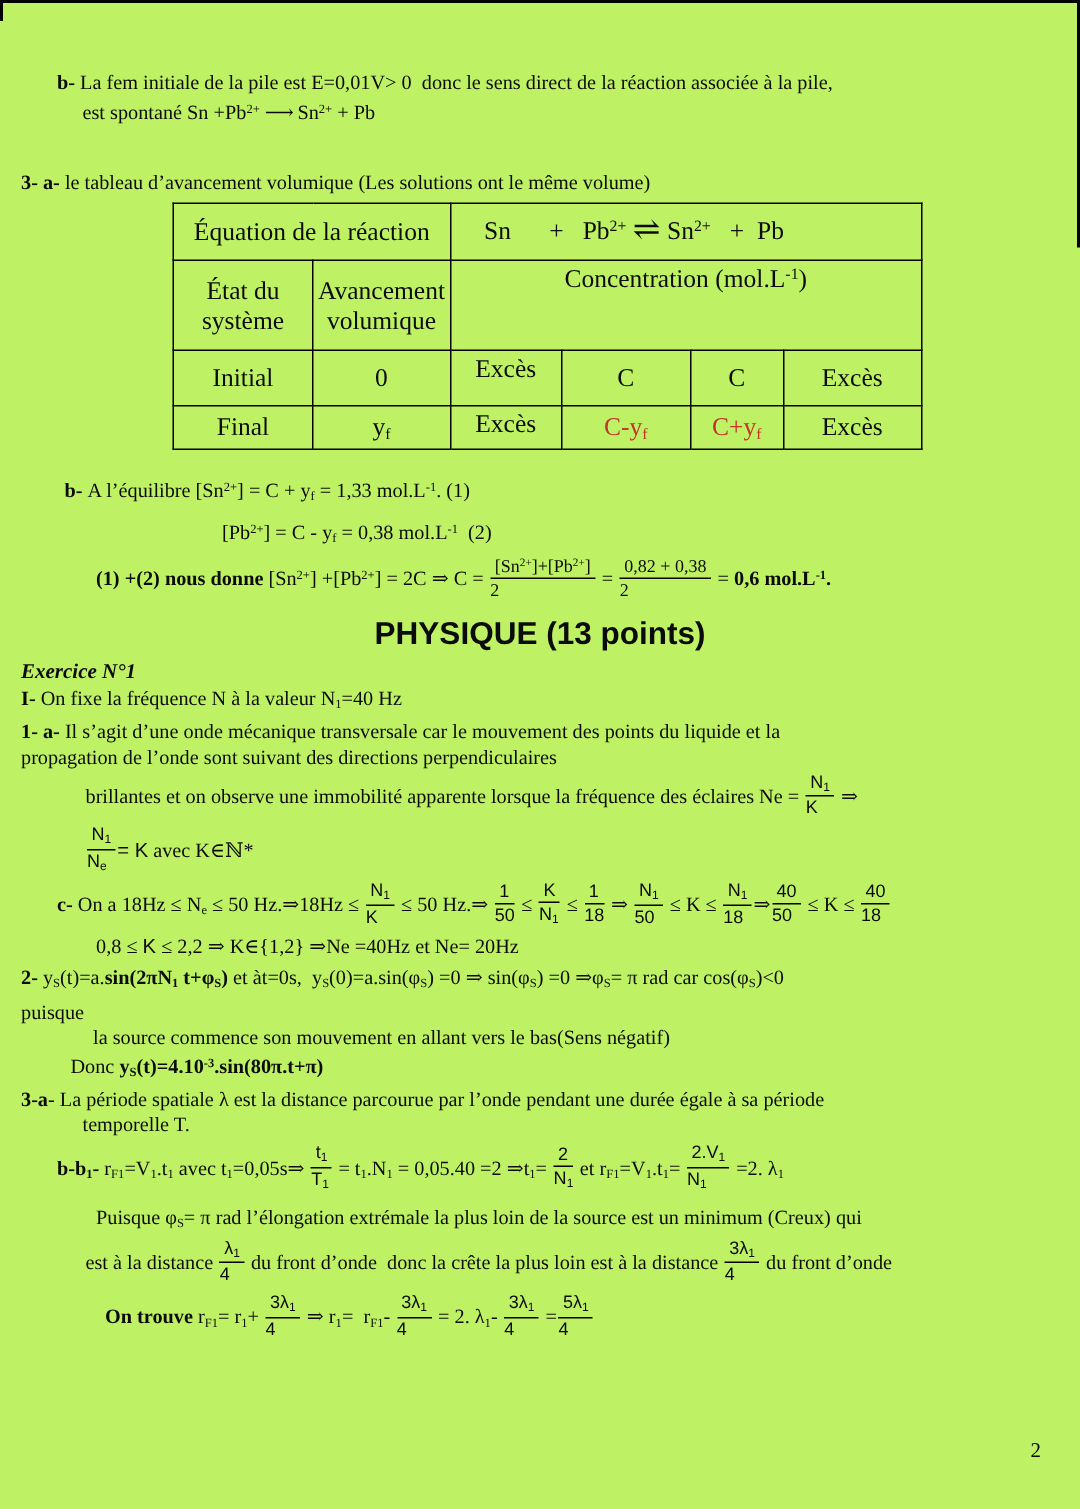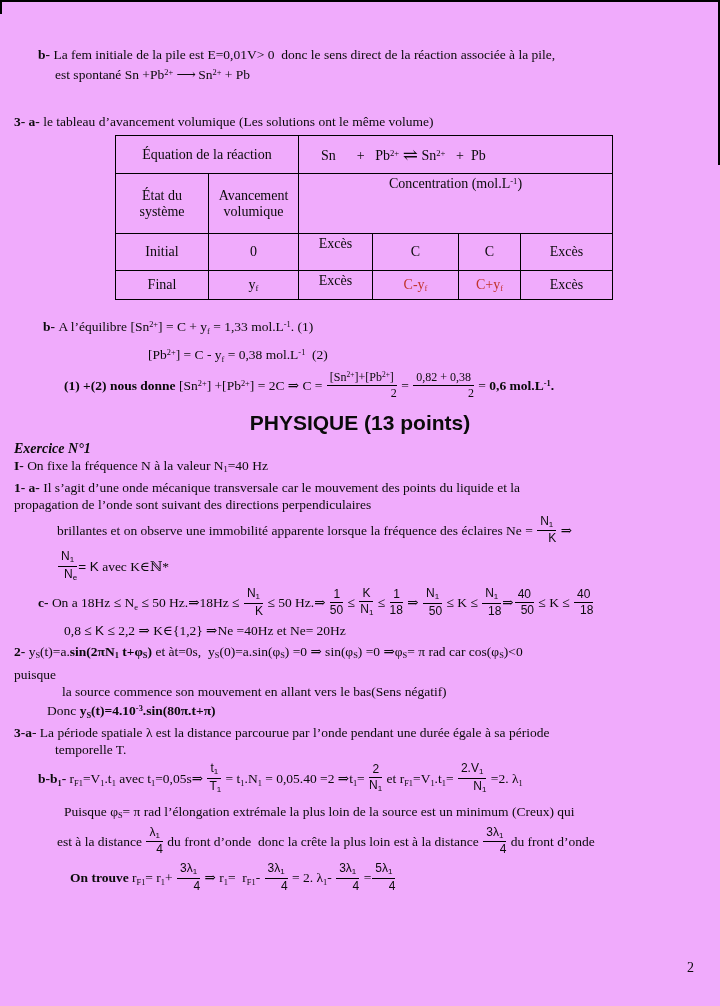--- a/index.html
+++ b/index.html
@@ -1,40 +1,40 @@
 <!DOCTYPE html>
 <html><head>
 <meta charset="utf-8">
 <style>
   html,body{margin:0;padding:0;background:#888;}
   .page{
-    position:relative;width:720px;height:1006px;background:#f0abfc;
+    position:relative;width:720px;height:1006px;background:#bef264;
     font-family:"Liberation Serif","DejaVu Serif",serif;color:#0b0b0b;
     overflow:hidden;margin:0 auto;
   }
   .border-top{position:absolute;top:0;left:0;width:720px;height:2px;background:#000;}
   .border-right{position:absolute;top:0;right:0;width:2px;height:165px;background:#000;}
   .border-left{position:absolute;top:0;left:0;width:2px;height:14px;background:#000;}
   .content{padding:46px 14px 0 14px;}
   .p{margin:0;line-height:17px;font-size:13.5px;}
   .b{font-weight:bold;}
   .bi{font-weight:bold;font-style:italic;}
   .sub{font-size:0.62em;vertical-align:-0.28em;}
   .sup{font-size:0.62em;vertical-align:0.5em;}
   .red{color:#c1342c;}
   .sans{font-family:Liberation Sans, sans-serif;}
   .arrow{letter-spacing:-1px;}
   .eqarrow{font-size:1.3em;line-height:1;vertical-align:-1px;}
-  .frac{display:inline-block;vertical-align:middle;text-align:right;line-height:1.05;
+  .frac{display:inline-block;vertical-align:middle;text-align:left;line-height:1.05;
         font-size:12px;padding:0 1px;position:relative;top:-2px;}
   .frac .num{display:block;border-bottom:1px solid #000;padding:0 3px 1px;}
   .frac .den{display:block;padding-top:1px;}
   .frac .sub{font-size:8px;}
   .avtable{border-collapse:collapse;margin:5px 0 0 101px;table-layout:fixed;}
-  .avtable td{border:1.6px solid #000;text-align:center;font-size:14px;
+  .avtable td{border:1.6px solid #000;text-align:center;font-size:17px;
               padding:2px 3px;vertical-align:middle;}
   .r1{height:38px;} .r2{height:60px;} .r3{height:37px;} .r4{height:37px;} .r5{height:29px;}
   .top{vertical-align:top !important;}
   .eqcell{text-align:left !important;padding-left:22px !important;vertical-align:bottom !important;padding-bottom:9px !important;}
   .prewrap{white-space:pre-line;}
   .heading{font-family:"Liberation Sans","DejaVu Sans",sans-serif;font-weight:bold;
            font-size:21px;text-align:center;margin:10px 0 5px 0;}
   .pagenum{position:absolute;right:26px;bottom:30px;font-size:14px;}
 </style>
 </head>

